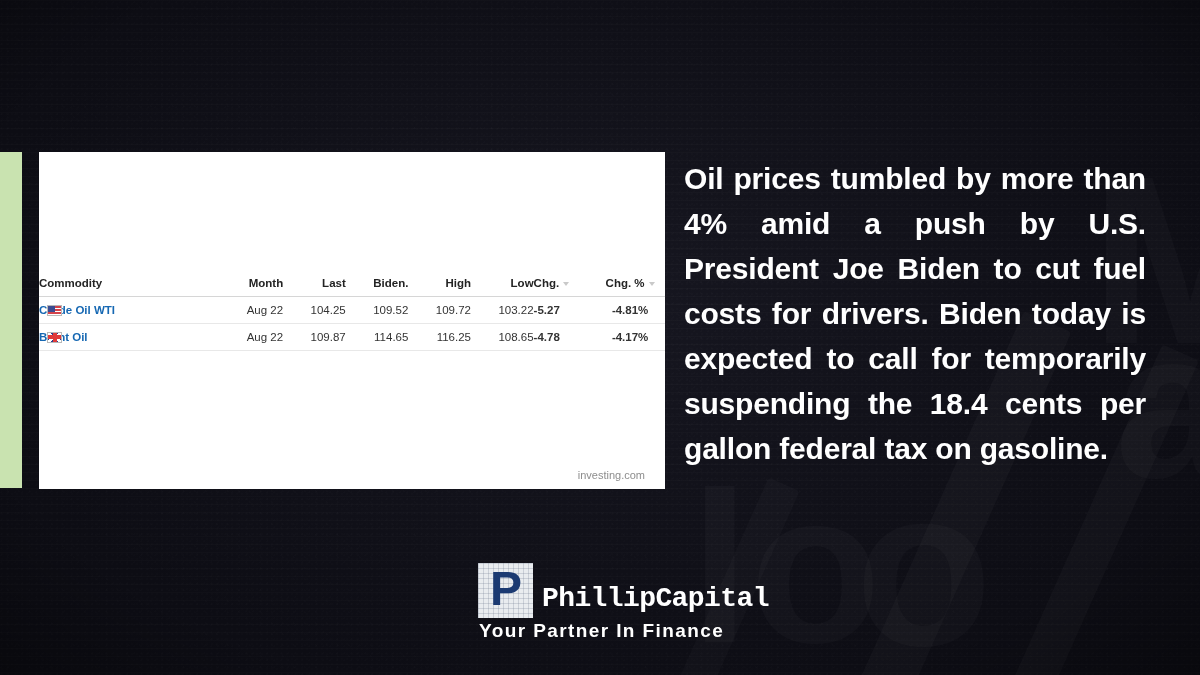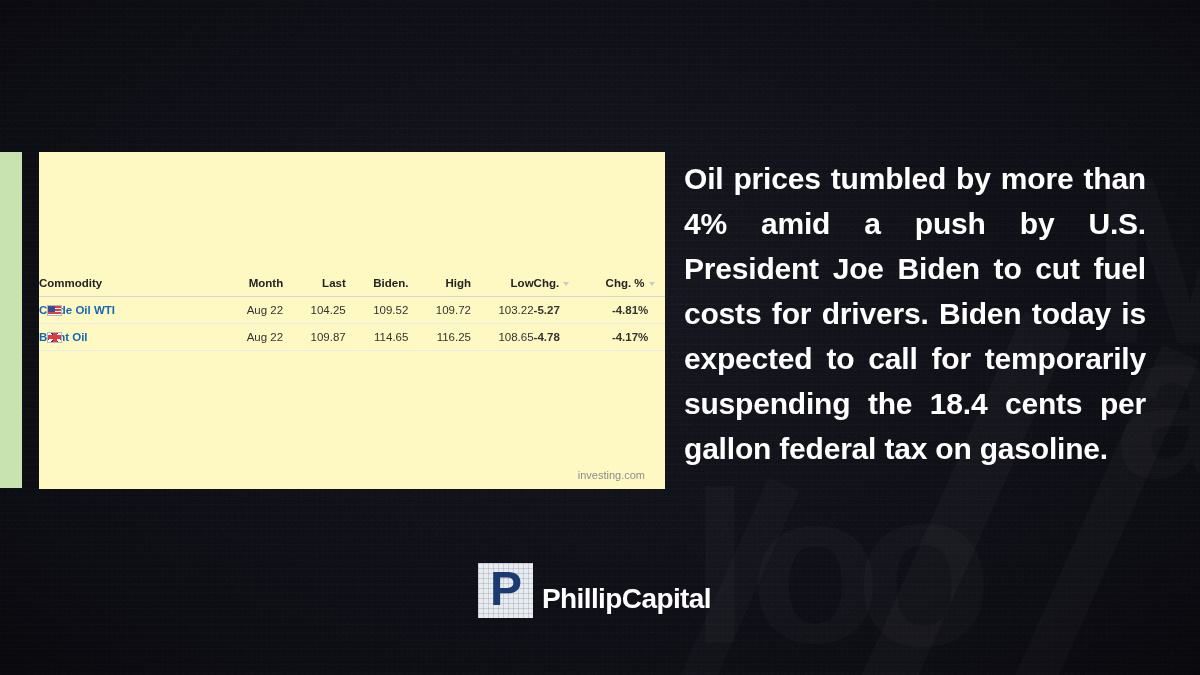--- a/index.html
+++ b/index.html
@@ -78,21 +78,21 @@
     left:0; top:152px;
     width:22px; height:336px;
     background:#c9e3b0;
   }
 
   
   #card {
     position:absolute;
     left:39px; top:152px;
     width:626px; height:337px;
-    background:#fef9c3;
+    background:#ffffff;
     overflow:hidden;
   }
   #card-inner {
     position:absolute;
     left:0; right:0;
     top:125px;
   }
 
   table.quotes {
     width:100%;
@@ -236,21 +236,21 @@
     font-size:48px;
     line-height:1;
     color:#1b3a72;
     letter-spacing:-1px;
     margin-top:-3px;
   }
   #logo-wordmark {
     margin-left:9px;
     margin-top:16px;
     color:#ffffff;
-    font-family:Liberation Sans, sans-serif;
+    font-family:Liberation Mono, monospace;
     font-weight:bold;
     font-size:28px;
     letter-spacing:-0.6px;
     white-space:nowrap;
   }
   #logo-tagline {
     position:absolute;
     left:1px; top:57px;
     color:#ffffff;
     font-family:"Liberation Sans", sans-serif;
@@ -331,15 +331,16 @@
 
   <div id="headline">Oil prices tumbled by more than 4% amid a push by U.S. President Joe Biden to cut fuel costs for drivers. Biden today is expected to call for temporarily suspending the 18.4 cents per gallon federal tax on gasoline.</div>
 
   <div id="logo">
     <div id="logo-row">
       <div id="logo-mark">
         <span>P</span>
       </div>
       <div id="logo-wordmark">PhillipCapital</div>
     </div>
+    <div id="logo-tagline">Your Partner In Finance</div>
   </div>
 
 </div>
 
 </body></html>

